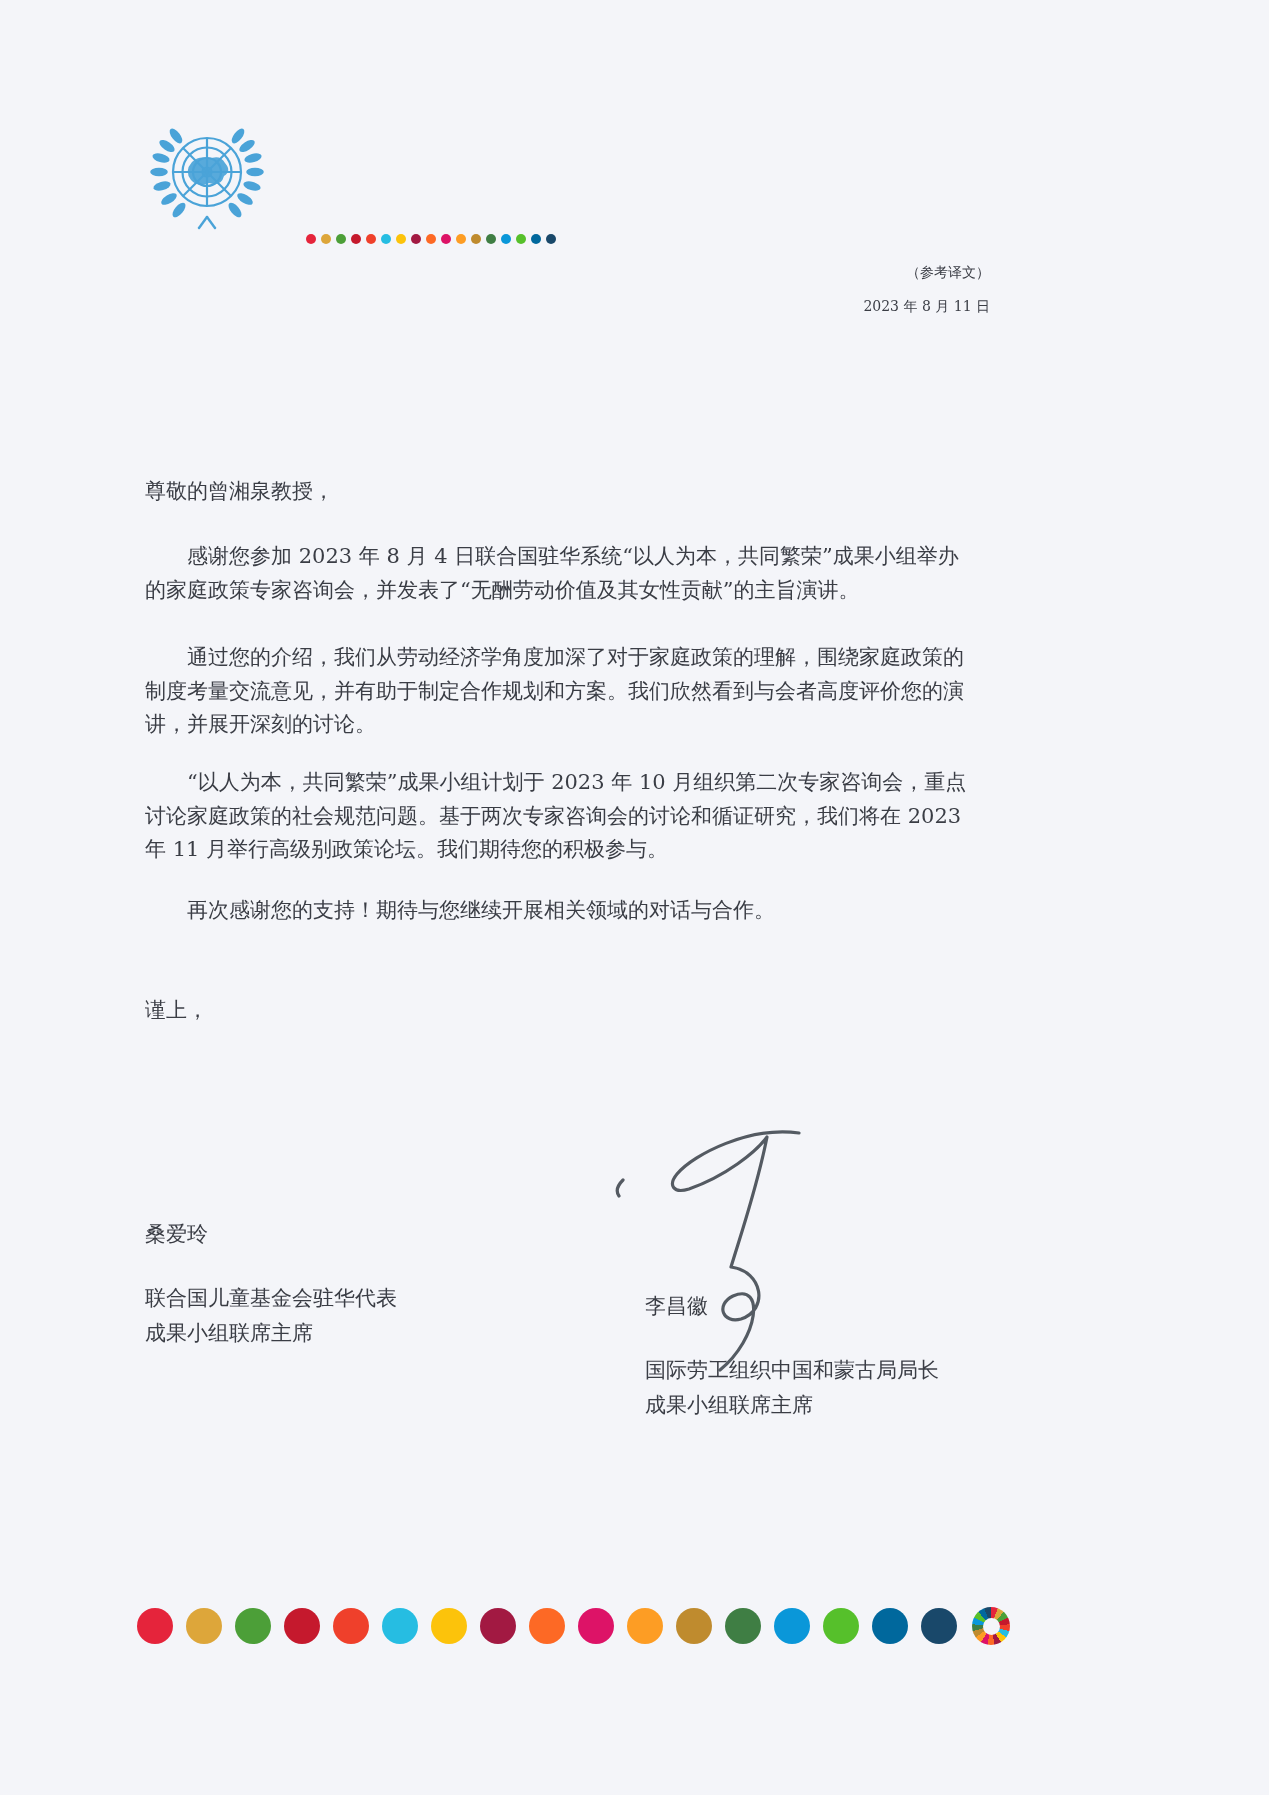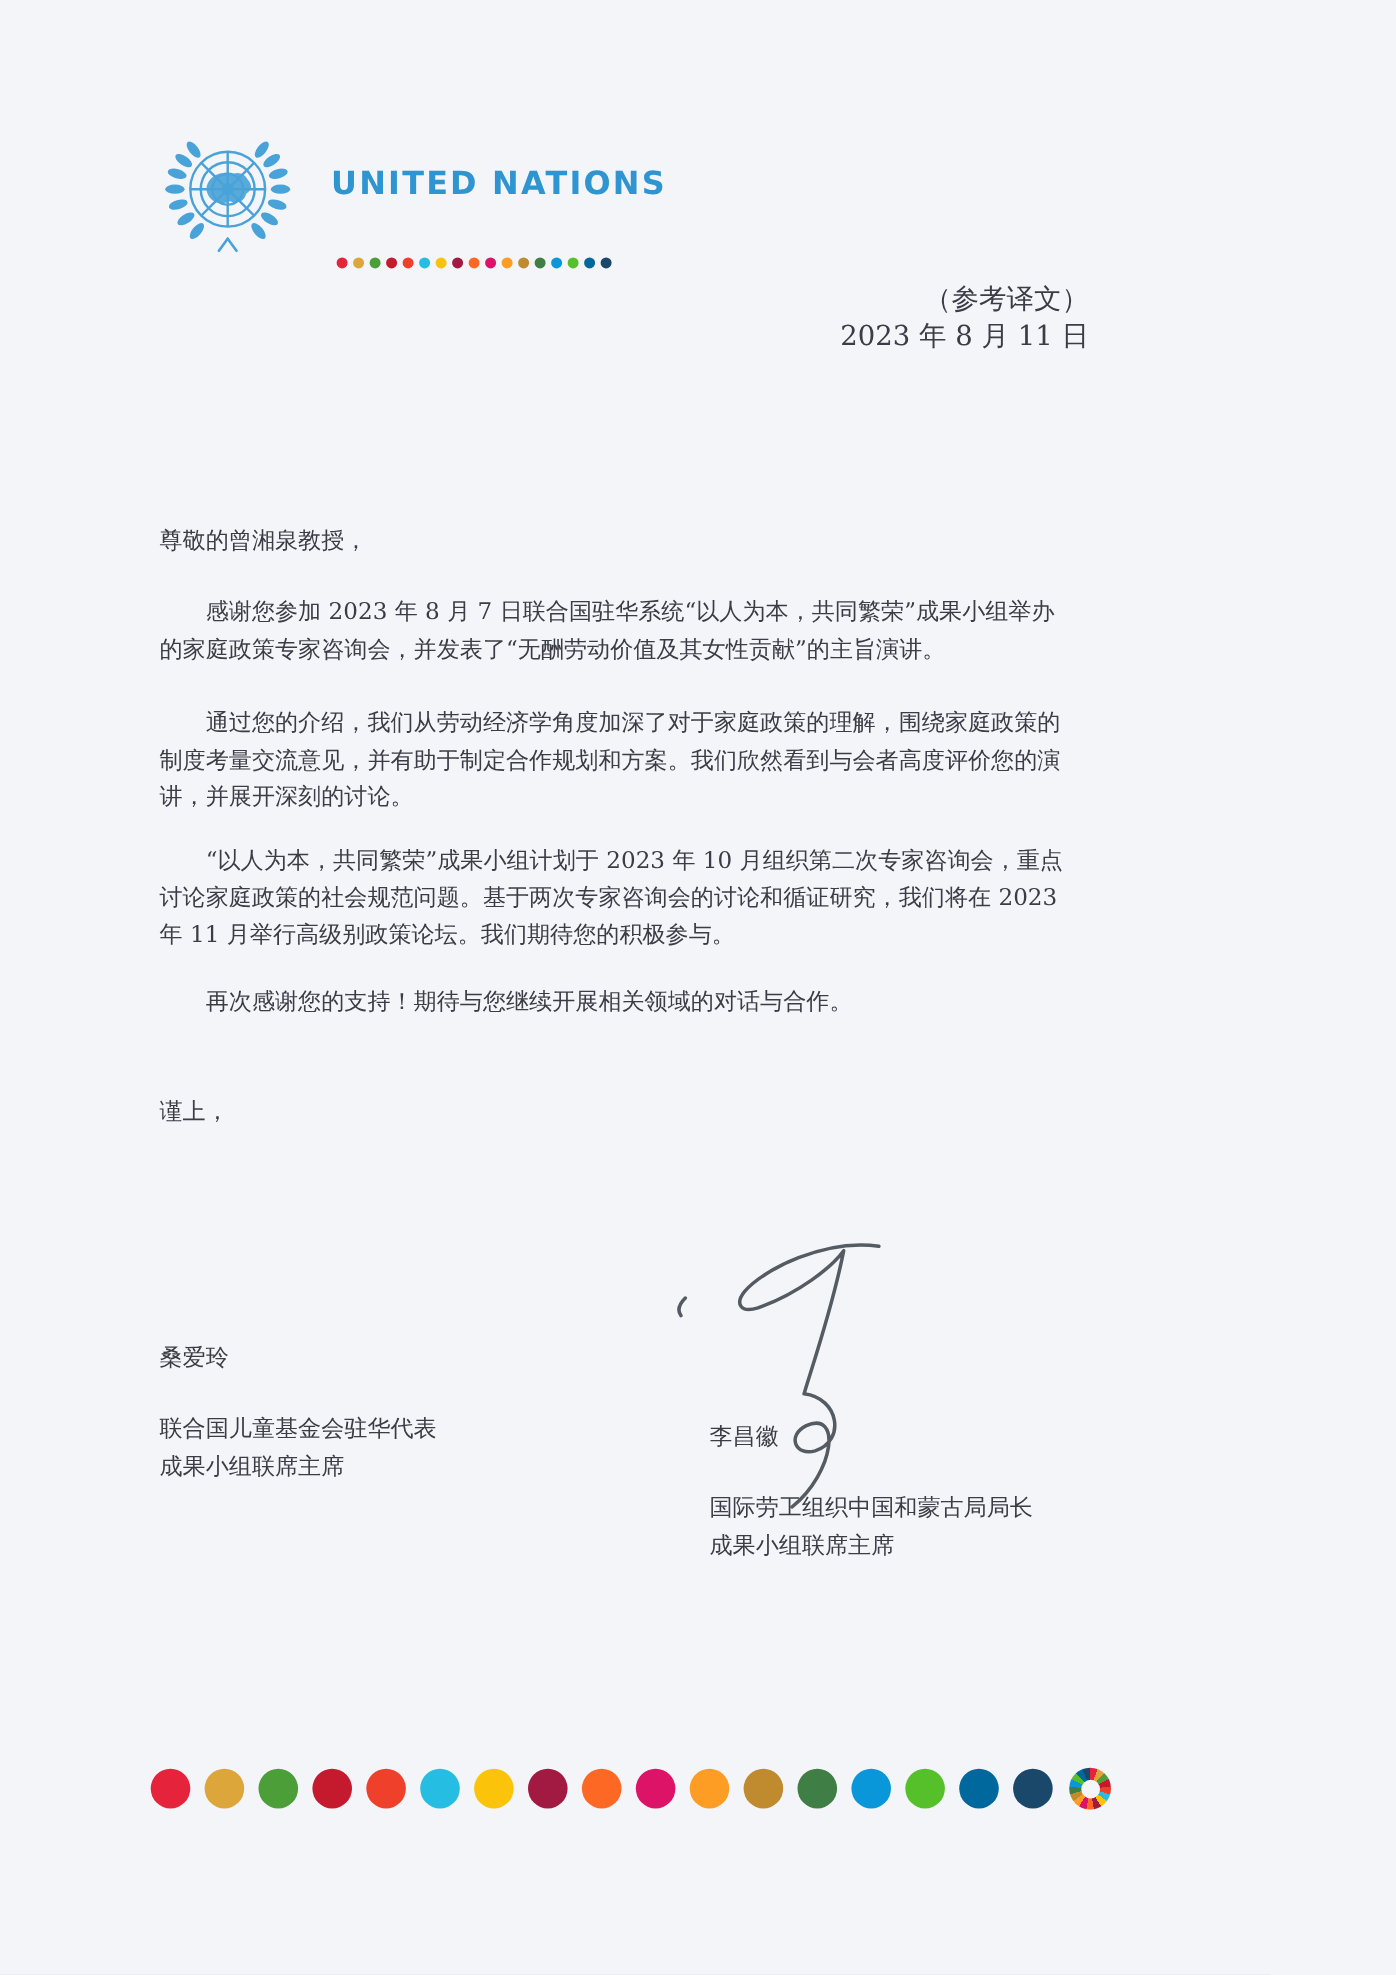--- a/index.html
+++ b/index.html
@@ -23,21 +23,21 @@
   .emblem{left:130px;top:122px;}
   .wordmark{left:301px;top:150px;font-family:"DejaVu Sans","Liberation Sans",sans-serif;line-height:1.15;}
   .wordmark .l1{font-size:29px;font-weight:700;color:var(--un-blue);letter-spacing:2px;}
   .wordmark .l2{font-size:29px;font-weight:400;color:var(--un-blue-light);letter-spacing:2px;}
   .dot-strip{display:flex;align-items:center;}
   .strip-small{left:306px;top:234px;gap:5px;}
   .strip-small .dot{width:10px;height:10px;border-radius:50%;}
   .strip-large{left:137px;top:1607px;gap:13px;}
   .strip-large .dot{width:36px;height:36px;border-radius:50%;}
   
-  .date-block{right:279px;top:255px;text-align:right;font-size:25px;line-height:34px;}
+  .date-block{right:279px;top:255px;text-align:right;font-size:14px;line-height:34px;}
   
   .line{left:145px;font-size:21px;line-height:30px;white-space:pre;}
   .recipient{top:393px;}
   .salutation{top:476px;}
   .para{left:145px;width:852px;font-size:21px;line-height:33.5px;white-space:pre-line;text-indent:2em;}
   #p1{top:540px;} #p2{top:641px;} #p3{top:766px;} #p4{top:894px;}
   .closing{top:995px;}
   
   .sig-col{font-size:21px;line-height:28px;}
   .sig-col .name{margin-bottom:33px;}
@@ -82,21 +82,20 @@
       <ellipse cx="117" cy="24" rx="4.2" ry="8.8" transform="rotate(-124 117 24)"></ellipse>
       <ellipse cx="108" cy="14" rx="4.2" ry="8.8" transform="rotate(-142 108 14)"></ellipse>
     </g>
     <g fill="none" stroke="var(--emblem-blue)" stroke-width="2.4" stroke-linecap="round">
       <path d="M77,95 l-8,11"></path>
       <path d="M77,95 l8,11"></path>
     </g>
   </svg>
 
   <div class="abs wordmark">
-    <div class="l1">UNITED NATIONS</div>
   </div>
 
   <div class="abs dot-strip strip-small">
       <span class="dot" style="background: rgb(229, 36, 59);"></span>
       <span class="dot" style="background: rgb(221, 166, 58);"></span>
       <span class="dot" style="background: rgb(76, 159, 56);"></span>
       <span class="dot" style="background: rgb(197, 25, 45);"></span>
       <span class="dot" style="background: rgb(239, 64, 43);"></span>
       <span class="dot" style="background: rgb(38, 189, 226);"></span>
       <span class="dot" style="background: rgb(252, 195, 11);"></span>
@@ -112,21 +111,21 @@
       <span class="dot" style="background: rgb(25, 72, 106);"></span>
     </div>
 
   <div class="abs date-block">
     <div>（参考译文）</div>
     <div>2023 年 8 月 11 日</div>
   </div>
 
   <div class="abs line salutation">尊敬的曾湘泉教授，</div>
 
-  <div id="p1" class="abs para">感谢您参加 2023 年 8 月 7 日联合国驻华系统“以人为本，共同繁荣”成果小组举办
+  <div id="p1" class="abs para">感谢您参加 2023 年 8 月 4 日联合国驻华系统“以人为本，共同繁荣”成果小组举办
 的家庭政策专家咨询会，并发表了“无酬劳动价值及其女性贡献”的主旨演讲。</div>
   <div id="p2" class="abs para">通过您的介绍，我们从劳动经济学角度加深了对于家庭政策的理解，围绕家庭政策的
 制度考量交流意见，并有助于制定合作规划和方案。我们欣然看到与会者高度评价您的演
 讲，并展开深刻的讨论。</div>
   <div id="p3" class="abs para">“以人为本，共同繁荣”成果小组计划于 2023 年 10 月组织第二次专家咨询会，重点
 讨论家庭政策的社会规范问题。基于两次专家咨询会的讨论和循证研究，我们将在 2023
 年 11 月举行高级别政策论坛。我们期待您的积极参与。</div>
   <div id="p4" class="abs para">再次感谢您的支持！期待与您继续开展相关领域的对话与合作。</div>
 
   <div class="abs line closing">谨上，</div>

